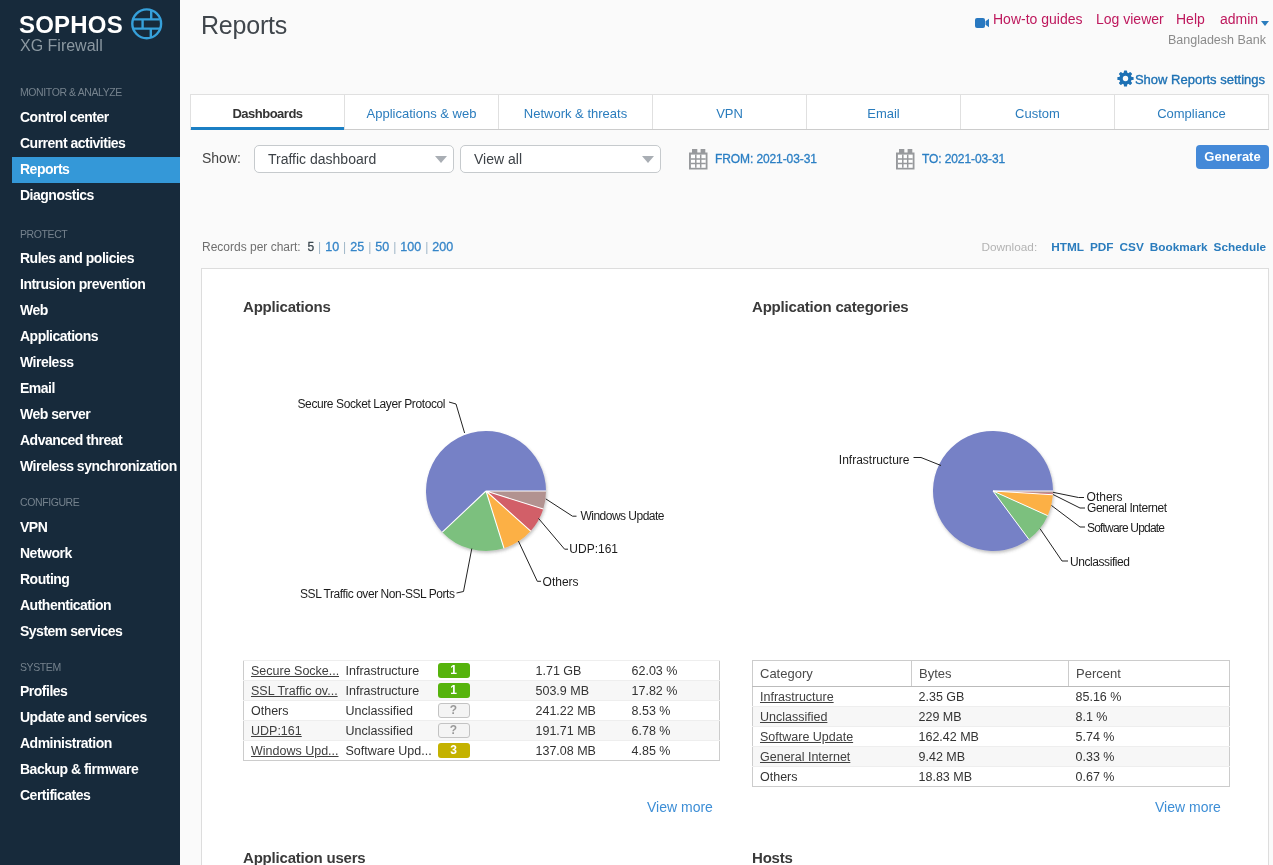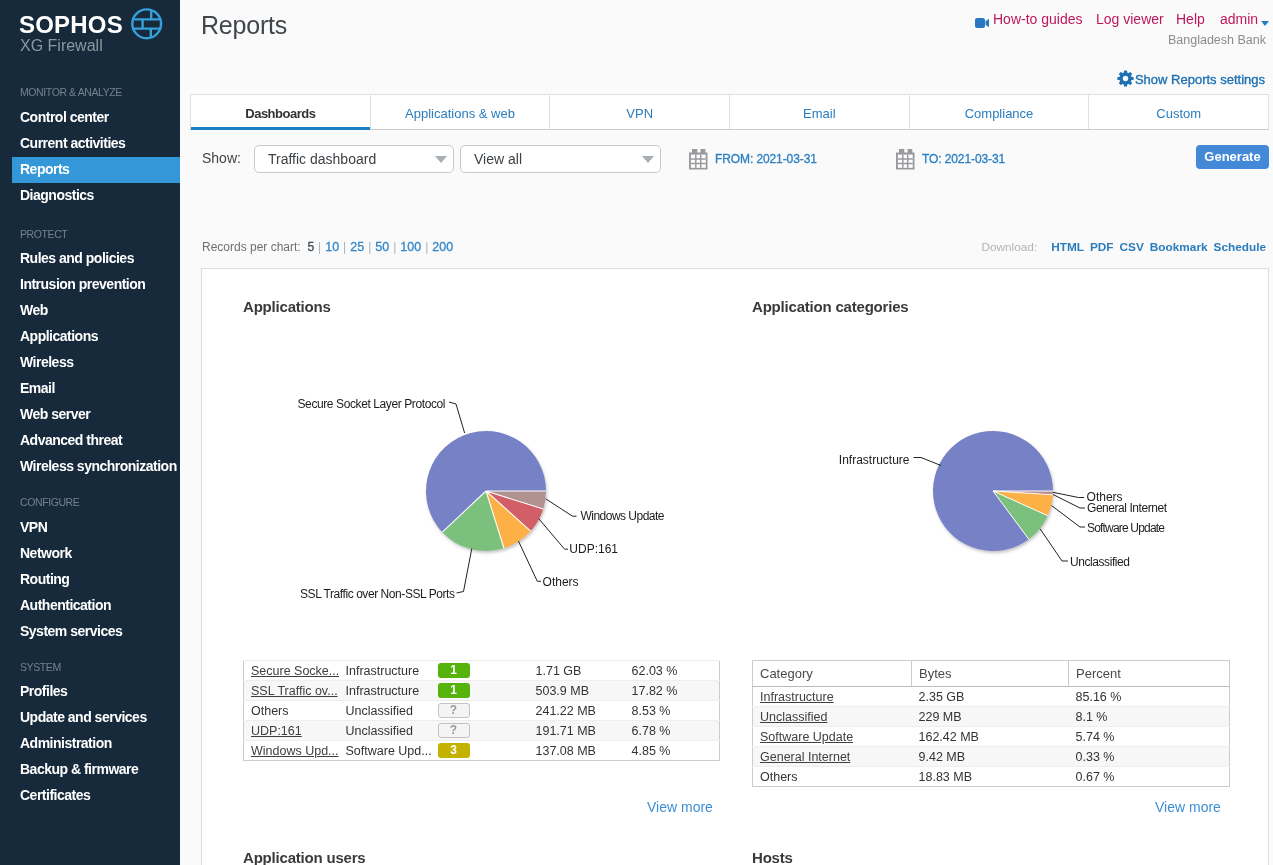--- a/index.html
+++ b/index.html
@@ -110,24 +110,25 @@
     <rect x="6.9" y="0.4" width="3.2" height="16.2" rx="0.7" transform="rotate(90 8.5 8.5)"></rect>
     <rect x="6.9" y="0.4" width="3.2" height="16.2" rx="0.7" transform="rotate(135 8.5 8.5)"></rect>
   </g>
   <circle cx="8.5" cy="8.5" r="2.7" fill="#fafafa"></circle>
 </svg>
 <div class="abs nw" style="right:8px;top:72px;font-size:13px;color:#1d71b4;-webkit-text-stroke:0.35px #1d71b4;">Show Reports settings</div>
 
 <div id="tabs">
   <div class="tab act">Dashboards</div>
   <div class="tab">Applications &amp; web</div>
+  <div class="tab">Network &amp; threats</div>
   <div class="tab">VPN</div>
   <div class="tab">Email</div>
+  <div class="tab">Custom</div>
   <div class="tab">Compliance</div>
-  <div class="tab">Custom</div>
 </div>
 
 <div class="abs" style="left:202px;top:150px;font-size:14px;color:#444;">Show:</div>
 <div class="sel" style="left:254px;width:200px;">Traffic dashboard<span class="car"></span></div>
 <div class="sel" style="left:460px;width:201px;">View all<span class="car"></span></div>
 <svg class="abs" style="left:689px;top:149px;" width="19" height="21" viewBox="0 0 19 21">
   <path fill="#97999c" d="M0 3.6 h18.5 v17 H0 Z M3 0 h5.3 v5 H3 Z M11.6 0 h4.7 v5 h-4.7 Z"></path>
   <rect x="1.9" y="5.6" width="14.8" height="13.2" fill="#fff"></rect>
   <g stroke="#97999c" stroke-width="1.5">
       <path d="M1.9 10 h14.8 M1.9 14.4 h14.8 M6.8 5.6 v13.2 M11.7 5.6 v13.2"></path>

